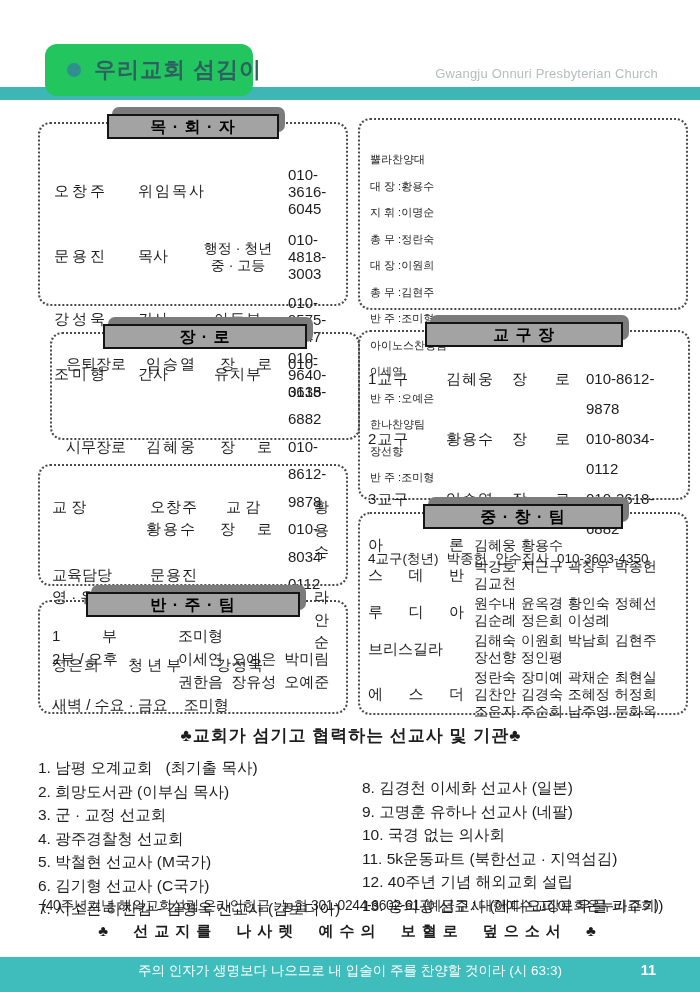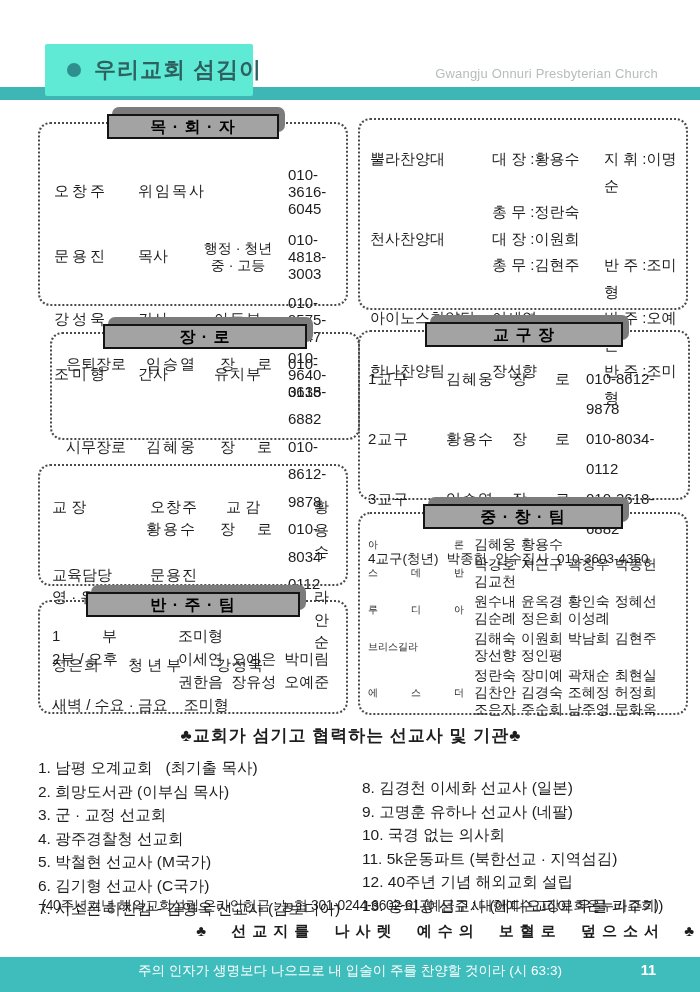--- a/index.html
+++ b/index.html
@@ -3,22 +3,22 @@
 <meta charset="utf-8">
 <style>
   html,body{margin:0;padding:0;}
   body{
     width:700px;height:992px;position:relative;background:#ffffff;
     font-family:"Liberation Sans","DejaVu Sans",sans-serif;color:#1d1d1d;
     overflow:hidden;
   }
   
   #teal-band{position:absolute;left:0;top:87px;width:700px;height:13px;background:#3fb6b6;}
-  #badge{position:absolute;left:45px;top:44px;width:208px;height:52px;background:#5eead4;
-    border-radius:2px;display:flex;align-items:center;padding-left:22px;box-sizing:border-box;z-index:2;}
+  #badge{position:absolute;left:45px;top:44px;width:208px;height:52px;background:#22c55e;
+    border-radius:12px;display:flex;align-items:center;padding-left:22px;box-sizing:border-box;z-index:2;}
   #badge-bullet{width:14px;height:14px;border-radius:50%;background:#2f8f8f;margin-right:13px;flex:0 0 auto;}
   #badge-title{font-size:22px;font-weight:bold;color:#2e6060;letter-spacing:1px;white-space:nowrap;}
   #church-en{position:absolute;right:42px;top:66px;font-size:13px;color:#b7bcbc;letter-spacing:.2px;}
   
   .panel{position:absolute;border:2px dotted #4a4a4a;border-radius:12px;box-sizing:border-box;}
   .tab{position:absolute;top:-17px;left:50%;transform:translateX(-50%);height:33px;z-index:3;}
   .tab-shadow{position:absolute;left:5px;right:-6px;top:0;height:25px;background:#7c7c7c;border-radius:7px;}
   .tab-face{position:absolute;left:0;right:0;top:7px;height:25px;background:#a3a3a3;border:2px solid #141414;
     box-sizing:border-box;text-align:center;font-weight:bold;font-size:16px;line-height:21px;letter-spacing:1px;color:#000;}
   
@@ -29,21 +29,21 @@
   .pa-row2{margin-bottom:12px;}
   .pa-name{width:84px;letter-spacing:3px;}
   .pa-role{width:50px;}
   .pa-rolespan{width:150px;letter-spacing:2px;}
   .pa-dept{width:100px;text-align:center;letter-spacing:1px;}
   .pa-dept2{width:100px;text-align:center;font-size:14px;line-height:17px;}
   .pa-phone{flex:1;}
   
   #panel-choir{left:358px;top:118px;width:330px;height:192px;}
   #panel-choir .rows{padding:26px 4px 0 10px;}
-  .c-row{display:flex;font-size:15px;line-height:26.5px;}
+  .c-row{display:flex;font-size:11px;line-height:26.5px;flex-direction:column;}
   .c-g{width:122px;}
   .c-m{width:112px;}
   .c-r{flex:1;}
   
   #panel-elders{left:50px;top:332px;width:310px;height:108px;}
   #panel-elders .rows{padding:16px 6px 0 14px;}
   .e-row{display:flex;font-size:15px;line-height:27.5px;}
   .e-l{width:80px;}
   .e-n{width:74px;letter-spacing:2px;}
   .e-r{width:52px;text-align:justify;text-align-last:justify;margin-right:16px;}
@@ -72,31 +72,31 @@
   #panel-accomp{left:38px;top:600px;width:310px;height:114px;}
   #panel-accomp .rows{padding:22px 4px 0 12px;}
   .a-row{display:flex;font-size:15px;line-height:23px;}
   .a-l{width:126px;white-space:pre;}
   .a-n{flex:1;word-spacing:4px;}
   .a-row.free .a-l{width:auto;margin-right:16px;}
   
   #panel-teams{left:358px;top:512px;width:330px;height:203px;}
   #panel-teams .rows{padding:22px 2px 0 8px;}
   .t-row{display:flex;align-items:center;margin-bottom:3px;}
-  .t-l{width:96px;text-align:justify;text-align-last:justify;margin-right:10px;font-size:10px;flex:0 0 auto;}
+  .t-l{width:96px;text-align:justify;text-align-last:justify;margin-right:10px;font-size:15px;flex:0 0 auto;}
   .t-n{flex:1;font-size:14px;line-height:17px;word-spacing:1px;}
   
   #missions{position:absolute;left:38px;top:724px;width:626px;}
   .m-title{text-align:center;font-weight:bold;font-size:17px;letter-spacing:1px;}
   .m-cols{display:flex;margin-top:9px;}
   .m-left{width:324px;}
   .m-right{flex:1;padding-top:20px;}
   .m-item{font-size:15.5px;line-height:23.5px;white-space:pre;}
   #missions-note{position:absolute;left:0;right:0;top:897px;text-align:center;font-size:13.8px;letter-spacing:-.3px;}
-  #missions-slogan{position:absolute;left:0;right:0;top:922px;text-align:right;font-size:15px;font-weight:bold;
+  #missions-slogan{position:absolute;left:0;right:0;top:922px;text-align:center;font-size:15px;font-weight:bold;
     letter-spacing:6px;word-spacing:9px;}
   
   #footer{position:absolute;left:0;top:957px;width:700px;height:35px;background:#3fbcbc;}
   .f-verse{position:absolute;left:0;right:0;top:5px;text-align:center;color:#ffffff;font-size:13.5px;}
   .f-page{position:absolute;right:44px;top:5px;color:#ffffff;font-size:14.5px;font-weight:bold;}
 </style>
 </head>
 <body>
 
 <div id="teal-band"></div>
@@ -146,21 +146,20 @@
     <div class="c-row">
       <div class="c-g">뿔라찬양대</div>
       <div class="c-m">대 장 :황용수</div>
       <div class="c-r">지 휘 :이명순</div>
     </div>
     <div class="c-row">
       <div class="c-g"></div>
       <div class="c-m">총 무 :정란숙</div>
     </div>
     <div class="c-row">
-      <div class="c-g">천사찬양대</div>
       <div class="c-m">대 장 :이원희</div>
       <div class="c-r"></div>
     </div>
     <div class="c-row">
       <div class="c-g"></div>
       <div class="c-m">총 무 :김현주</div>
       <div class="c-r">반 주 :조미형</div>
     </div>
     <div class="c-row">
       <div class="c-g">아이노스찬양팀</div>

